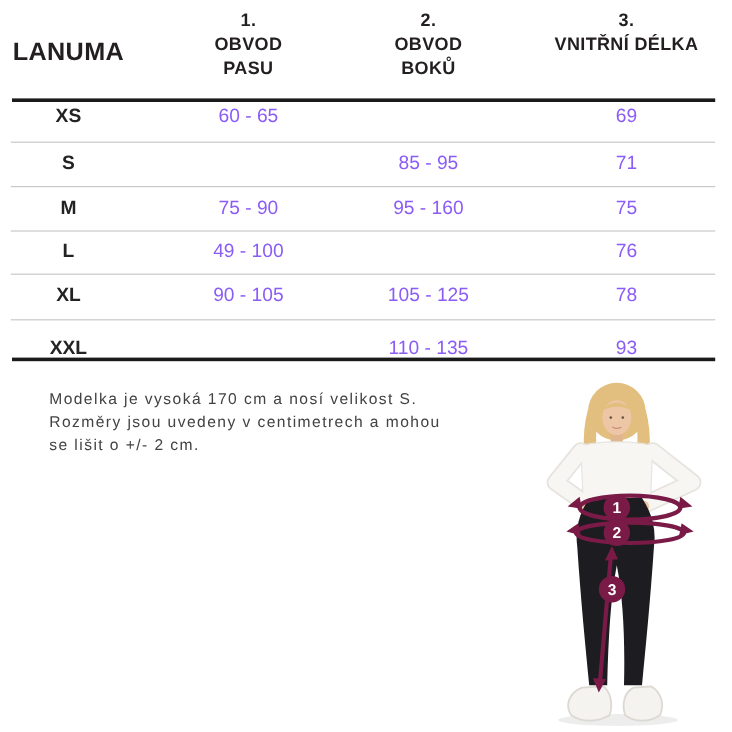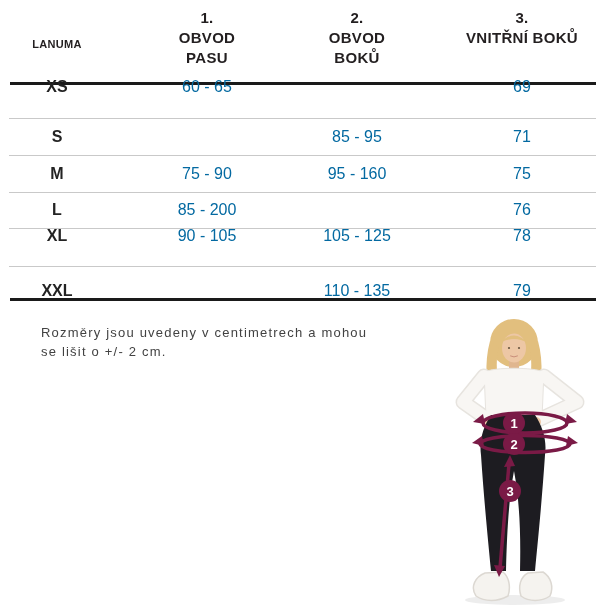--- a/index.html
+++ b/index.html
@@ -6,32 +6,32 @@
   body{width:610px;height:610px;overflow:hidden;font-family:"Liberation Sans",sans-serif}
   #canvas{position:relative;width:610px;height:610px;background:#fff}
 
   
   .rule{position:absolute;left:10px;width:586px;height:3px;background:#1a1a1a}
   .sep{position:absolute;left:9px;width:587px;height:1px;background:#c9c9c9}
 
   
   .brand{position:absolute;top:8px;height:72px;transform:translateX(-50%);
          display:flex;align-items:center;justify-content:center;
-         font-weight:700;font-size:11px;color:#231f20;letter-spacing:.3px;white-space:nowrap}
+         font-weight:700;font-size:21px;color:#231f20;letter-spacing:.3px;white-space:nowrap}
   .hcol{position:absolute;top:8px;transform:translateX(-50%);text-align:center;
         font-weight:700;font-size:15px;line-height:20px;color:#231f20;
         letter-spacing:.3px;white-space:nowrap}
 
   
   .cell{position:absolute;transform:translateX(-50%);display:flex;align-items:center;
-        justify-content:center;font-size:16px;color:#0369a1;white-space:nowrap}
+        justify-content:center;font-size:16px;color:#8b5cf6;white-space:nowrap}
   .cell.size{font-weight:700;color:#232323}
   .c0{left:57px}.c1{left:207px}.c2{left:357px}.c3{left:522px}
-  .r0{top:70px;height:33px}.r1{top:118px;height:37px}.r2{top:155px;height:37px}
-  .r3{top:192px;height:36px}.r4{top:217px;height:38px}.r5{top:274px;height:33px}
+  .r0{top:81px;height:33px}.r1{top:118px;height:37px}.r2{top:155px;height:37px}
+  .r3{top:192px;height:36px}.r4{top:228px;height:38px}.r5{top:274px;height:33px}
 
   
   .note{position:absolute;left:41px;top:323px;font-size:13px;line-height:19px;
         letter-spacing:1.2px;color:#424242;white-space:nowrap}
 
   
   .fig{position:absolute;left:435px;top:315px;width:170px;height:292px}
   .fig svg{display:block}
   .marker-num{font-family:"Liberation Sans",sans-serif;font-size:13px;font-weight:700;fill:#ffffff;text-anchor:middle}
 </style>
@@ -49,21 +49,21 @@
   </div>
 
   <div class="hcol c2">
     <div>2.</div>
     <div>OBVOD</div>
     <div>BOKŮ</div>
   </div>
 
   <div class="hcol c3">
     <div>3.</div>
-    <div>VNITŘNÍ BOKŮ</div>
+    <div>VNITŘNÍ DÉLKA</div>
   </div>
 
   <div class="rule" style="top:82px"></div>
   <div class="sep" style="top:118px"></div>
   <div class="sep" style="top:155px"></div>
   <div class="sep" style="top:192px"></div>
   <div class="sep" style="top:228px"></div>
   <div class="sep" style="top:266px"></div>
   <div class="rule" style="top:298px"></div>
 
@@ -74,33 +74,34 @@
   <div class="cell size c0 r1">S</div>
   <div class="cell c2 r1">85 - 95</div>
   <div class="cell c3 r1">71</div>
 
   <div class="cell size c0 r2">M</div>
   <div class="cell c1 r2">75 - 90</div>
   <div class="cell c2 r2">95 - 160</div>
   <div class="cell c3 r2">75</div>
 
   <div class="cell size c0 r3">L</div>
-  <div class="cell c1 r3">85 - 200</div>
+  <div class="cell c1 r3">49 - 100</div>
   <div class="cell c3 r3">76</div>
 
   <div class="cell size c0 r4">XL</div>
   <div class="cell c1 r4">90 - 105</div>
   <div class="cell c2 r4">105 - 125</div>
   <div class="cell c3 r4">78</div>
 
   <div class="cell size c0 r5">XXL</div>
   <div class="cell c2 r5">110 - 135</div>
-  <div class="cell c3 r5">79</div>
+  <div class="cell c3 r5">93</div>
 
   <div class="note">
+    <div>Modelka je vysoká 170 cm a nosí velikost S.</div>
     <div>Rozměry jsou uvedeny v centimetrech a mohou</div>
     <div>se lišit o +/- 2 cm.</div>
   </div>
 
   <div class="fig">
     <svg width="170" height="292" viewBox="0 0 170 292" xmlns="http://www.w3.org/2000/svg">
 
       <ellipse cx="80" cy="285" rx="50" ry="5" fill="rgba(0,0,0,0.07)"></ellipse>
 
       <g>

